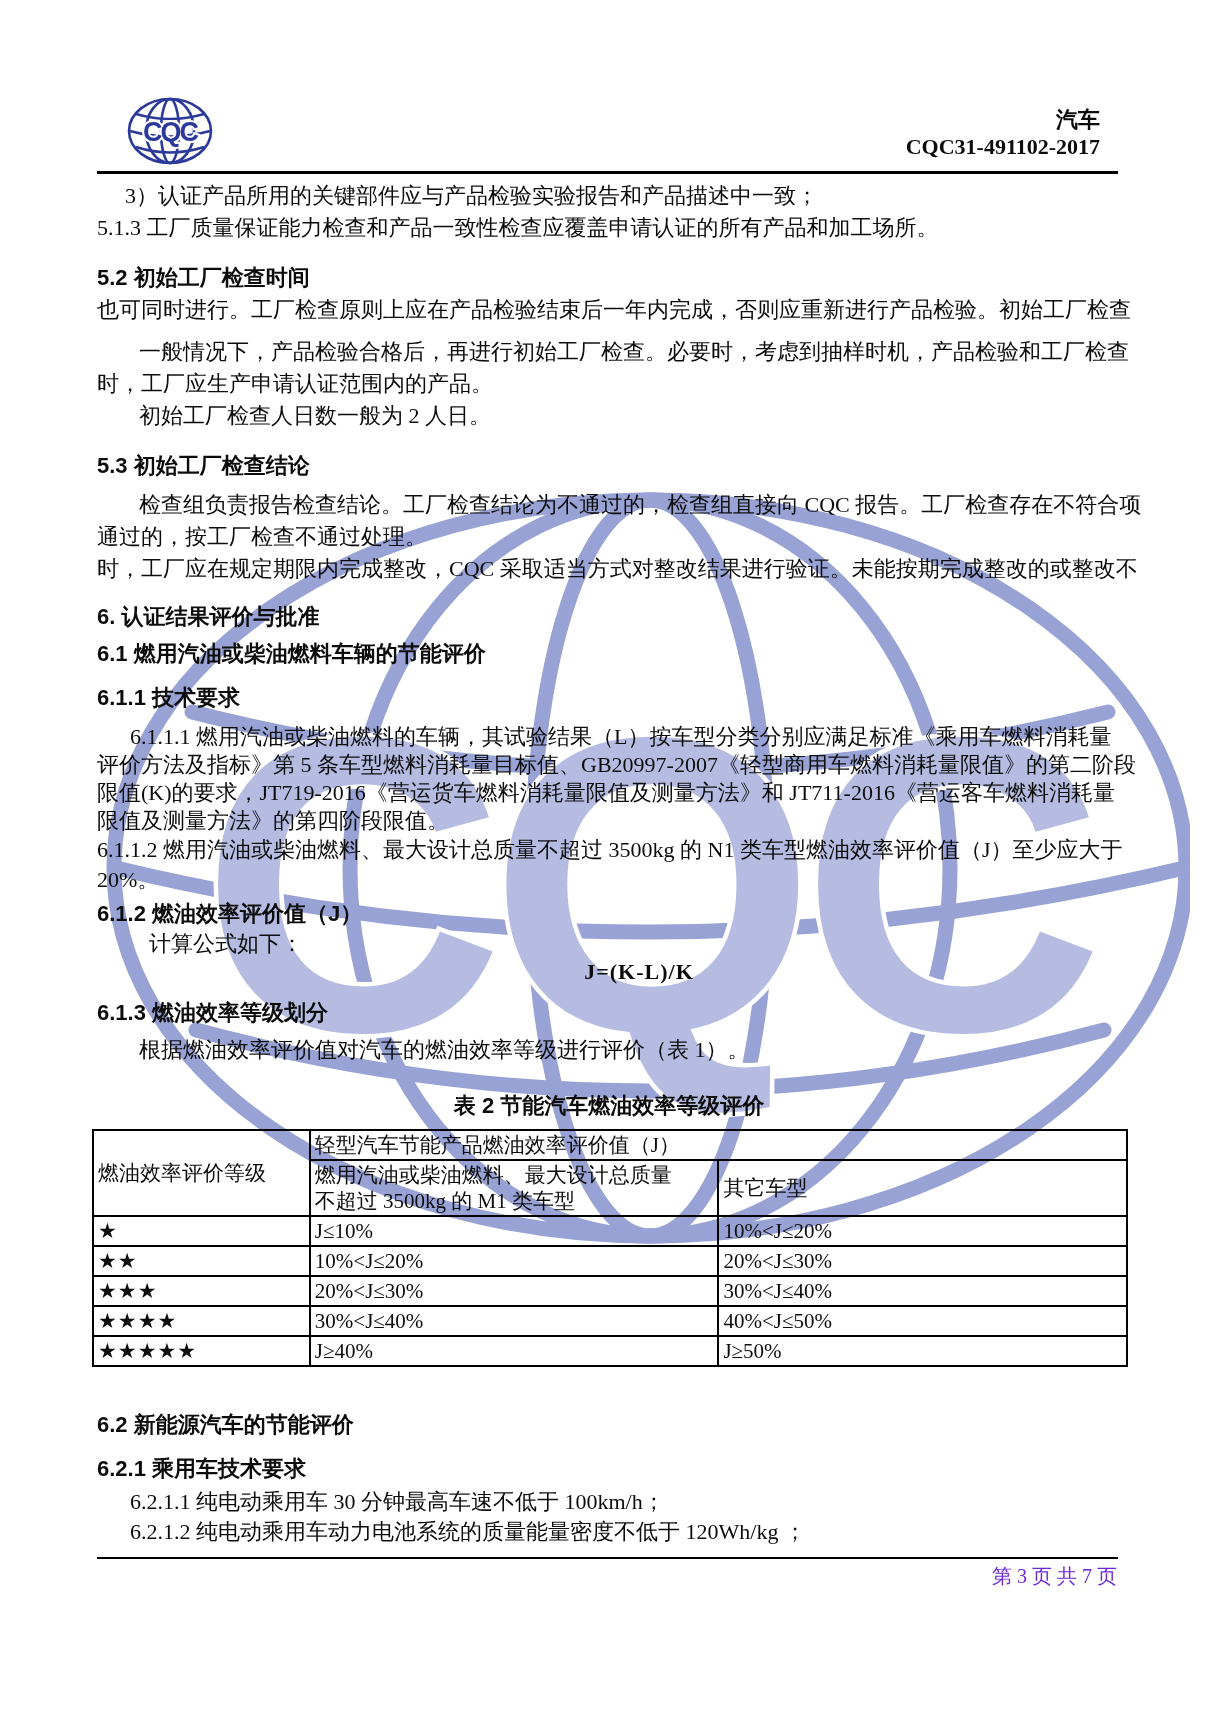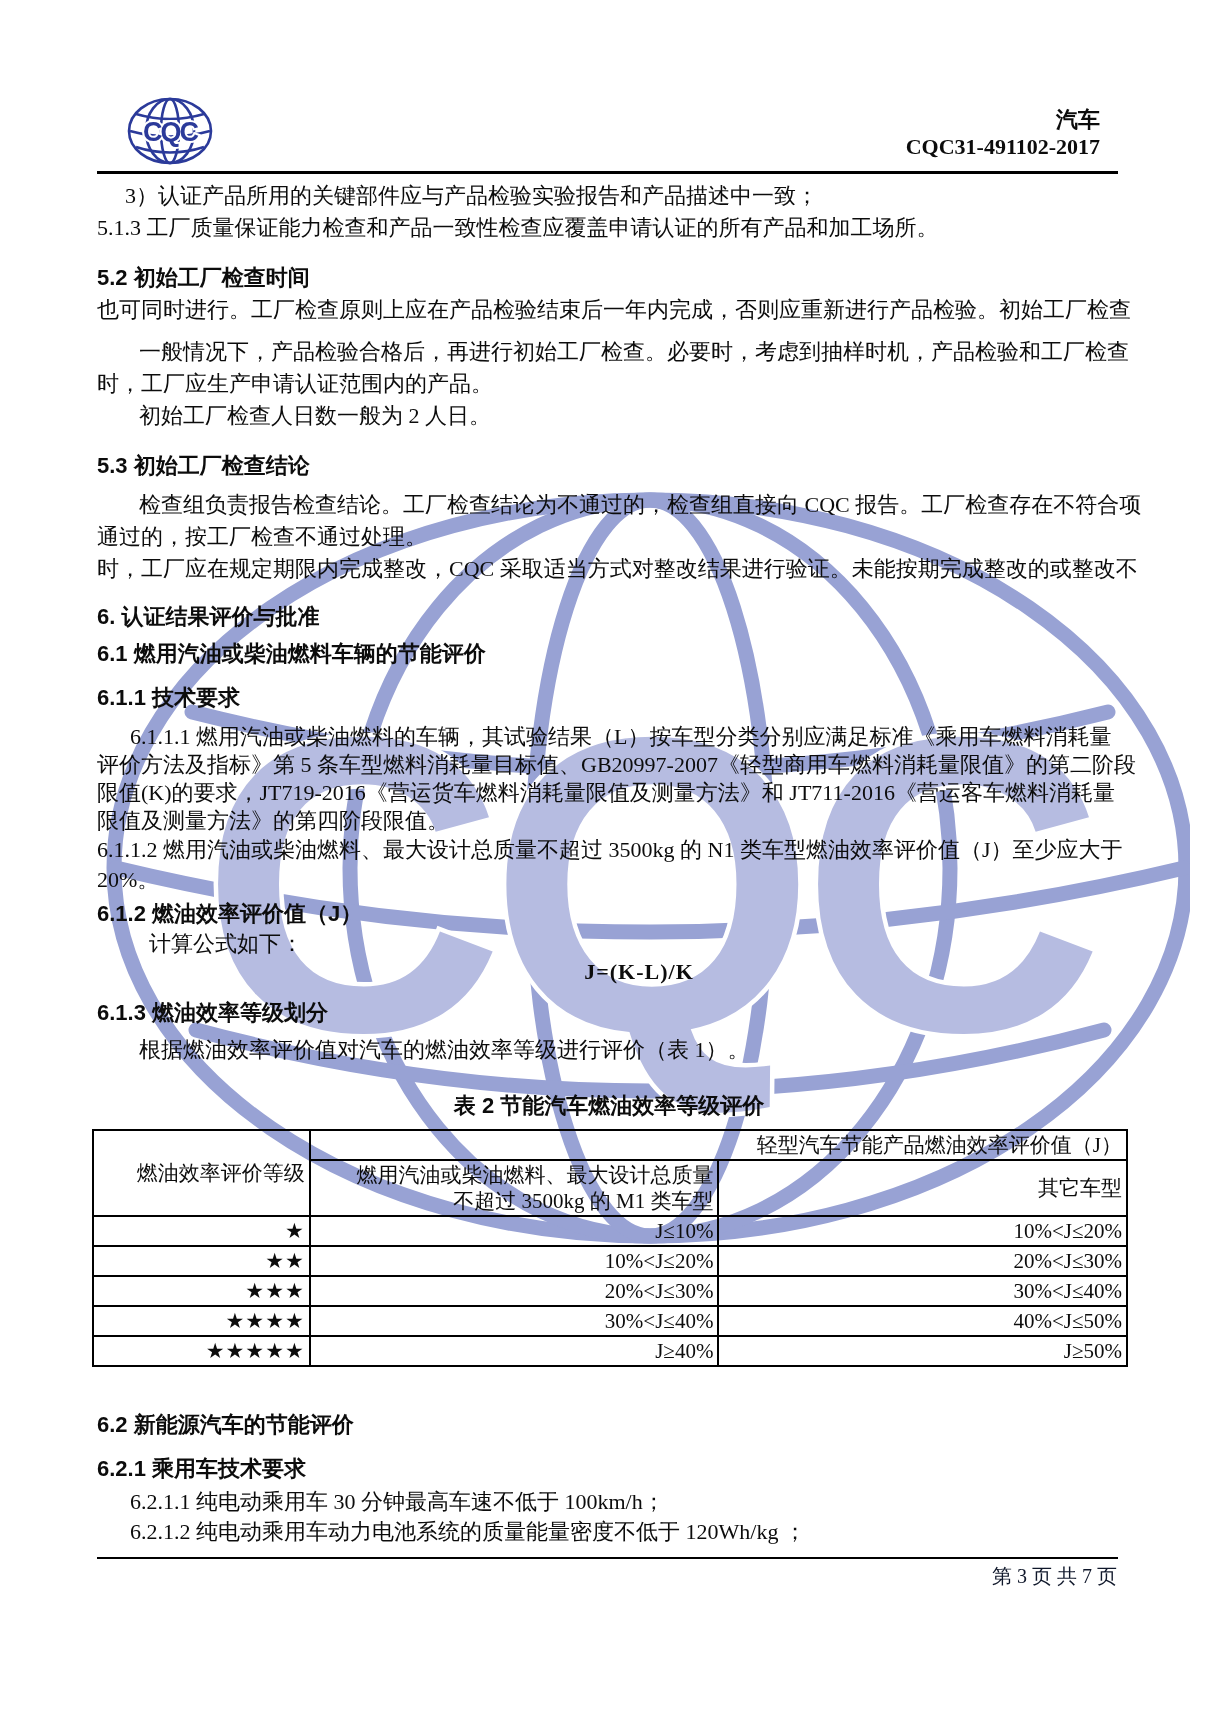--- a/index.html
+++ b/index.html
@@ -44,36 +44,36 @@
   
   .tbl-caption {
     margin-top:24px; font-size:22px; line-height:32px; font-weight:bold;
     text-align:center; font-family:"Liberation Sans", sans-serif;
   }
   table.grade {
     margin-top:7px; margin-left:-5px; width:1036px;
     border-collapse:collapse; table-layout:fixed;
   }
   table.grade td {
-    border:2px solid #000; text-align:right; vertical-align:middle;
+    border:2px solid #000; text-align:left; vertical-align:middle;
     font-size:21px; line-height:26px; padding:0 4px; overflow:hidden;
   }
   td.c-rating { width:20%; }
   td.c-m1 { width:38.5%; }
   td.c-other { width:41.5%; }
   tr.hrow1 td { height:28px; }
   tr.hrow2 td { height:54px; }
   tr.drow td  { height:28px; }
   .stars { font-family:"DejaVu Sans", sans-serif; font-size:24px; letter-spacing:1px; }
 
   
   .ftr-rule { position:absolute; left:97px; right:94px; top:1557px; border-top:2px solid #000; z-index:1; }
   .ftr-text {
     position:absolute; right:95px; top:1563px; font-size:20px; line-height:26px;
-    color:#0f172a; z-index:1;
+    color:#6d28d9; z-index:1;
   }
 </style>
 </head>
 <body>
 
 <div class="page">
 
   <svg class="wm" viewBox="0 0 1090 760" aria-hidden="true">
     <g fill="none" stroke="#98a2d4" stroke-width="15" stroke-linecap="round">
       <ellipse cx="550" cy="378" rx="536" ry="368"></ellipse>

